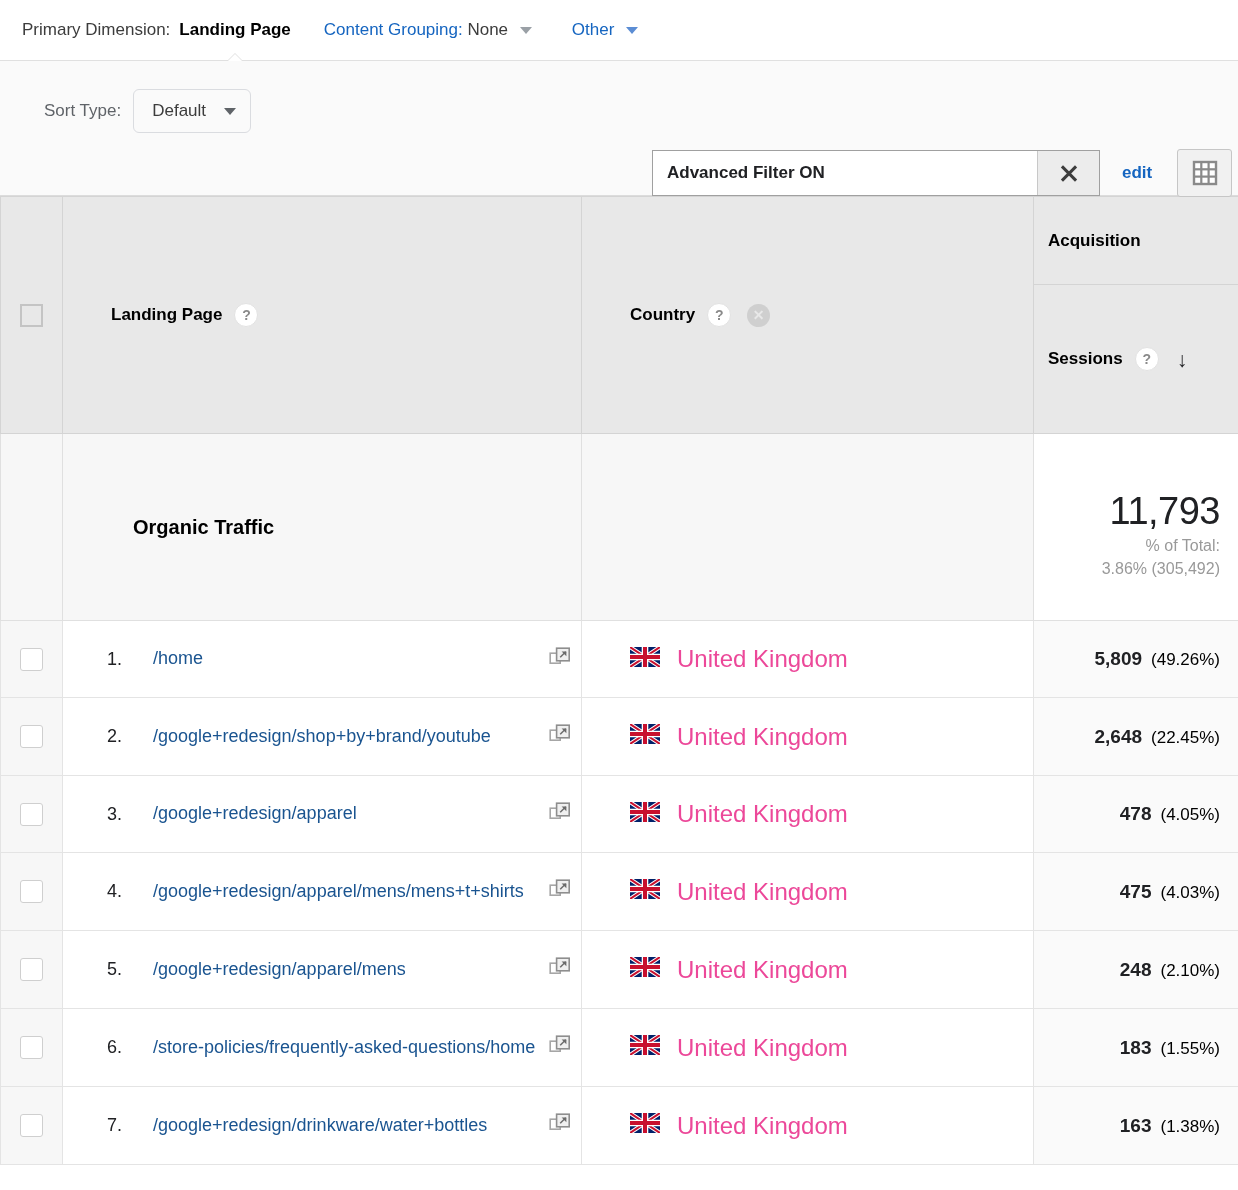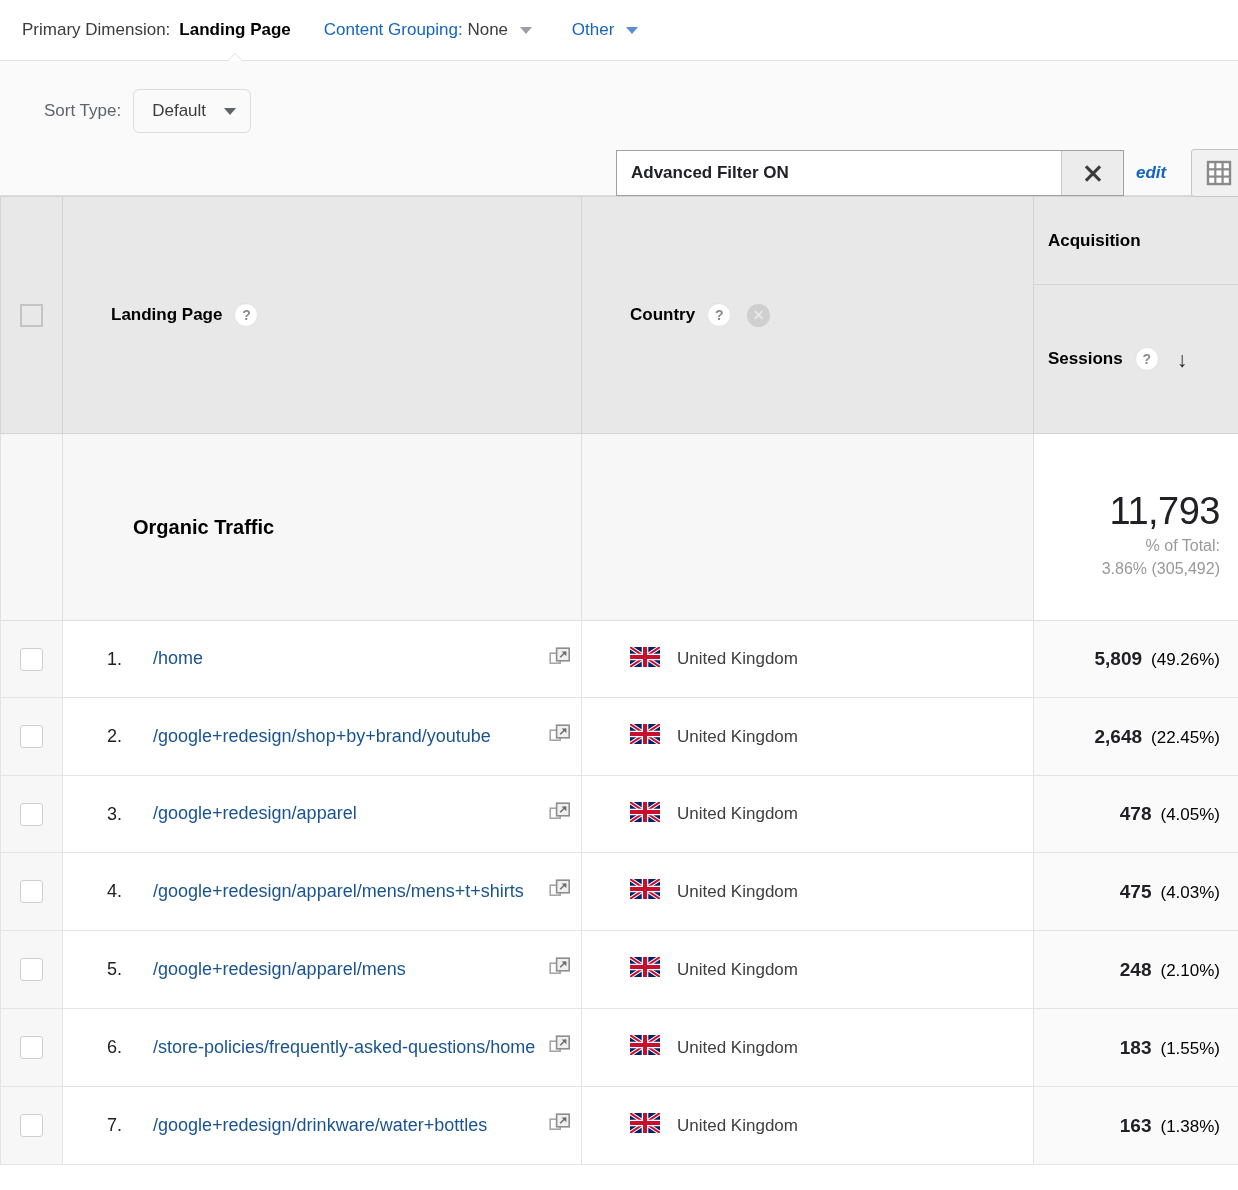--- a/index.html
+++ b/index.html
@@ -110,21 +110,22 @@
     top: 88px;
     display: flex;
     align-items: center;
   }
   .filter-box {
     display: flex;
     align-items: stretch;
     border: 1px solid #a0a0a0;
     background: #ffffff;
     height: 46px;
-    width: 508px;
+    width: 448px;
+    margin-left: 36px;
   }
   .filter-text {
     flex: 1;
     display: flex;
     align-items: center;
     padding-left: 14px;
     font-size: 17px;
     font-weight: bold;
     color: #202124;
   }
@@ -140,26 +141,25 @@
   .x-glyph {
     position: relative; width: 20px; height: 20px;
   }
   .x-glyph::before, .x-glyph::after {
     content: ""; position: absolute; left: 0; top: 9px;
     width: 20px; height: 3px; background: #3c3c3c;
   }
   .x-glyph::before { transform: rotate(45deg); }
   .x-glyph::after  { transform: rotate(-45deg); }
   .edit-link {
-    margin-left: 12px;
+    margin-left: 22px;
     font-size: 17px;
     font-weight: bold;
     color: #1565c0;
     cursor: pointer;
-    font-style: italic;
   }
   .grid-btn {
     margin-left: 25px;
     width: 55px; height: 48px;
     background: #f1f1f1;
     border: 1px solid #c6c6c6;
     border-radius: 3px;
     display: flex; align-items: center; justify-content: center;
     cursor: pointer;
   }
@@ -319,21 +319,21 @@
     word-break: break-all;
     cursor: pointer;
     flex: 1;
     padding-right: 6px;
   }
   .ext-icon { flex: none; margin-left: 4px; margin-right: 10px; cursor: pointer; }
 
   td.cell-ctry { padding-left: 48px; }
   .ctry-inner { display: flex; align-items: center; }
   .flag { flex: none; margin-right: 17px; }
-  .ctry-name { font-size: 17px; color: #404040; text-align: right; }
+  .ctry-name { font-size: 24px; color: #ec4899; text-align: right; }
 
   td.cell-sess {
     text-align: right;
     padding-right: 18px;
     white-space: nowrap;
   }
   .sess-val { font-size: 19px; font-weight: bold; color: #202124; }
   .sess-pct { font-size: 17px; color: #000000; margin-left: 9px; margin-top: 32px; }
 
   .r1 { height: 77px; }

